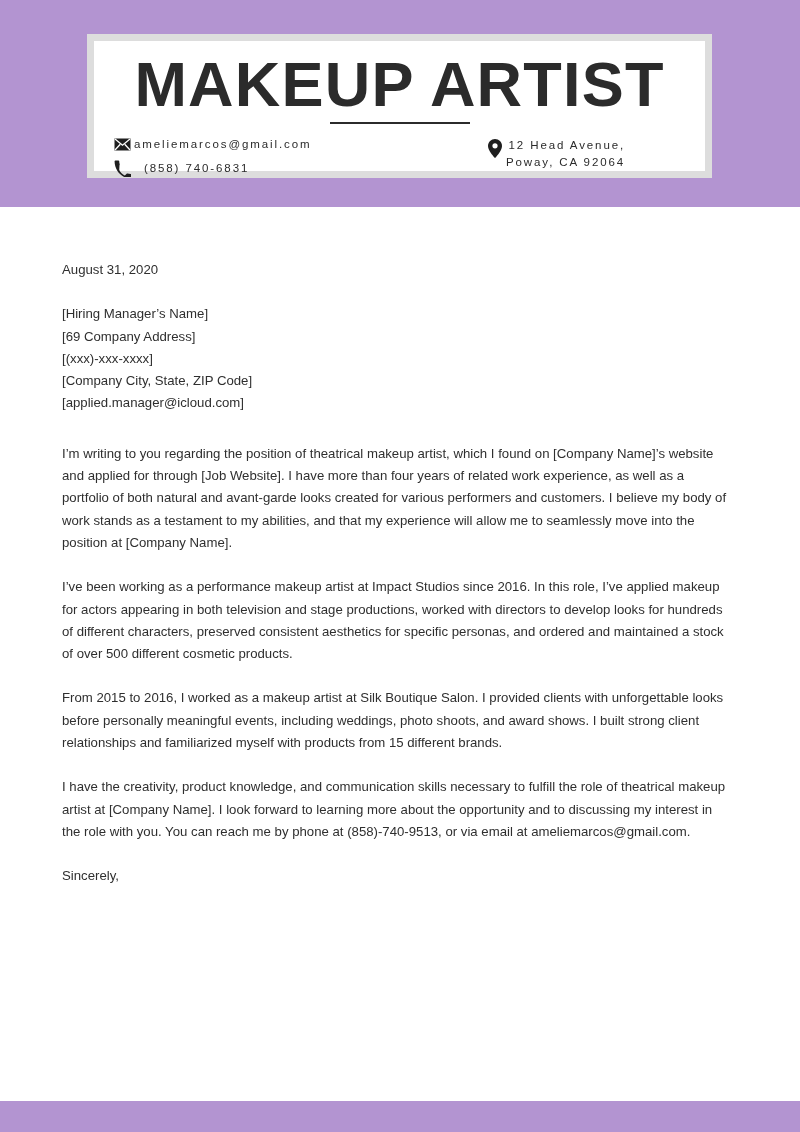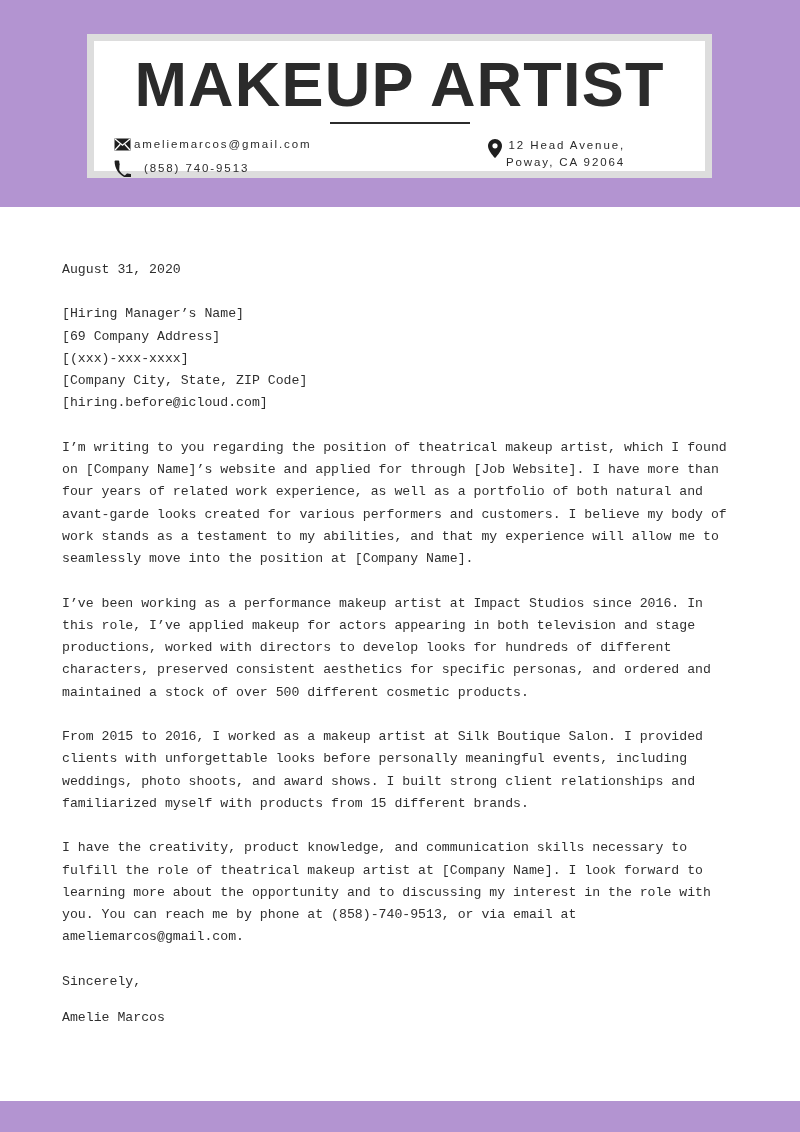--- a/index.html
+++ b/index.html
@@ -137,29 +137,29 @@
 
   
   .letter {
     position: absolute;
     left: 62px;
     top: 259px;
     width: 665px;
     color: #2f2f2f;
     font-size: 13.2px;
     line-height: 22.3px;
-    font-family: Liberation Mono, monospace;
+    font-family: Liberation Sans, sans-serif;
   }
 
   .letter .date {
     margin-bottom: 22px;
   }
 
   .recipient {
-    margin-bottom: 22px;
+    margin-bottom: 28px;
   }
 
   .recipient div { line-height: 22.3px; }
 
   .salutation {
     margin-bottom: 22px;
   }
 
   .para {
     margin-bottom: 22px;
@@ -207,21 +207,21 @@
             </span>
             <span class="c-text">ameliemarcos@gmail.com</span>
           </div>
 
           <div class="contact-row">
             <span class="c-icon">
               <svg width="17" height="17" viewBox="0 0 24 24" aria-hidden="true">
                 <path fill="#1f1f1f" d="M6.6 10.8c1.7 3.4 4.5 6.2 7.9 7.9l2.6-2.6c0.3-0.3 0.8-0.4 1.2-0.3 1.3 0.4 2.7 0.7 4.2 0.7 0.7 0 1.2 0.5 1.2 1.2v4.1c0 0.7-0.5 1.2-1.2 1.2C10.9 23 0 12.1 0 -1.4 0 -2.1 0.5 -2.6 1.2 -2.6h4.2c0.7 0 1.2 0.5 1.2 1.2 0 1.5 0.2 2.9 0.7 4.2 0.1 0.4 0 0.9-0.3 1.2L6.6 10.8z" transform="translate(0.8 3.2)"></path>
               </svg>
             </span>
-            <span class="c-text phone">(858) 740-9513</span>
+            <span class="c-text phone">(858) 740-6831</span>
           </div>
 
         </div>
 
         <div class="contact-right">
           <div class="contact-row addr">
             <span class="c-icon pin">
               <svg width="14" height="19" viewBox="0 0 14 19" aria-hidden="true">
                 <path fill="#1f1f1f" d="M7 0C3.2 0 0 3.1 0 6.9c0 5 7 12.1 7 12.1s7-7.1 7-12.1C14 3.1 10.8 0 7 0z"></path>
                 <circle cx="7" cy="6.8" r="2.6" fill="#ffffff"></circle>
@@ -240,33 +240,32 @@
 
   <div class="letter">
 
     <div class="date">August 31, 2020</div>
 
     <div class="recipient">
       <div>[Hiring Manager’s Name]</div>
       <div>[69 Company Address]</div>
       <div>[(xxx)-xxx-xxxx]</div>
       <div>[Company City, State, ZIP Code]</div>
-      <div>[hiring.before@icloud.com]</div>
+      <div>[applied.manager@icloud.com]</div>
     </div>
 
 
     <div class="para">I’m writing to you regarding the position of theatrical makeup artist, which I found on [Company Name]’s website and applied for through [Job Website]. I have more than four years of related work experience, as well as a portfolio of both natural and avant-garde looks created for various performers and customers. I believe my body of work stands as a testament to my abilities, and that my experience will allow me to seamlessly move into the position at [Company Name].</div>
 
     <div class="para">I’ve been working as a performance makeup artist at Impact Studios since 2016. In this role, I’ve applied makeup for actors appearing in both television and stage productions, worked with directors to develop looks for hundreds of different characters, preserved consistent aesthetics for specific personas, and ordered and maintained a stock of over 500 different cosmetic products.</div>
 
     <div class="para">From 2015 to 2016, I worked as a makeup artist at Silk Boutique Salon. I provided clients with unforgettable looks before personally meaningful events, including weddings, photo shoots, and award shows. I built strong client relationships and familiarized myself with products from 15 different brands.</div>
 
     <div class="para">I have the creativity, product knowledge, and communication skills necessary to fulfill the role of theatrical makeup artist at [Company Name]. I look forward to learning more about the opportunity and to discussing my interest in the role with you. You can reach me by phone at (858)-740-9513, or via email at ameliemarcos@gmail.com.</div>
 
     <div class="closing">Sincerely,</div>
 
-    <div class="signature">Amelie Marcos</div>
 
   </div>
 
   <div class="footer-band"></div>
 
 </div>
 
 </body></html>

